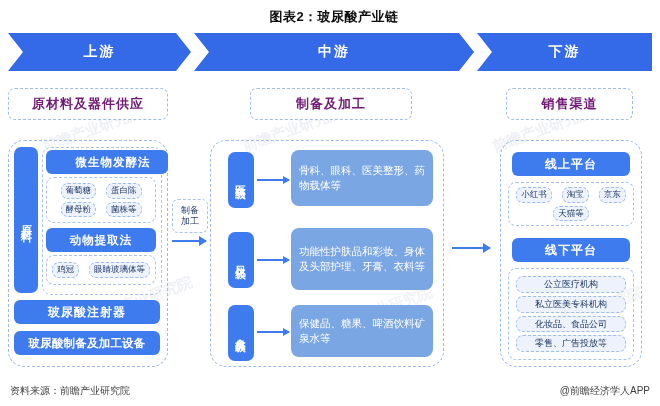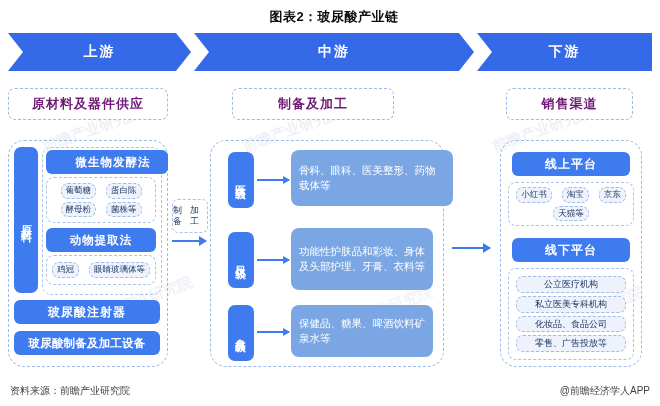--- a/index.html
+++ b/index.html
@@ -71,21 +71,21 @@
     background: #ffffff;
     display: flex;
     align-items: center;
     justify-content: center;
     font-size: 13px;
     font-weight: bold;
     color: #701a75;
     letter-spacing: 1px;
   }
   .head-up   { left: 8px;   top: 88px; width: 158px; height: 30px; }
-  .head-mid  { left: 232px; top: 88px; width: 160px; height: 30px; }
+  .head-mid  { left: 250px; top: 88px; width: 160px; height: 30px; }
   .head-down { left: 506px; top: 88px; width: 125px; height: 30px; }
 
   
   .panel {
     position: absolute;
     border: 1px dashed #9dbbe8;
     border-radius: 16px;
     background: rgba(255,255,255,0.2);
   }
   .panel-up   { left: 8px;   top: 140px; width: 158px; height: 225px; }
@@ -163,21 +163,21 @@
   
   .conn-box {
     position: absolute;
     left: 172px;
     top: 199px;
     width: 34px;
     height: 32px;
     border: 1px dashed #a9c3ea;
     border-radius: 6px;
     display: flex;
-    flex-direction: row;
+    flex-direction: column;
     align-items: center;
     justify-content: center;
     font-size: 9px;
     color: #1f3864;
     line-height: 1.25;
     background: #ffffff;
   }
   .arrow {
     position: absolute;
     height: 2px;
@@ -219,21 +219,21 @@
     background: #7AA6E3;
     border-radius: 8px;
     color: #ffffff;
     font-size: 10.5px;
     line-height: 1.45;
     padding: 6px 8px;
     box-sizing: border-box;
     display: flex;
     align-items: center;
   }
-  .cb-med  { left: 291px; top: 150px; width: 162px; height: 56px; }
+  .cb-med  { left: 291px; top: 150px; width: 142px; height: 56px; }
   .cb-dai  { left: 291px; top: 228px; width: 142px; height: 62px; }
   .cb-food { left: 291px; top: 305px; width: 142px; height: 52px; }
 
   .connector-line {
     position: absolute;
     height: 1.5px;
     background: #3E7BEE;
     width: 32px;
   }
   .connector-line::after {

